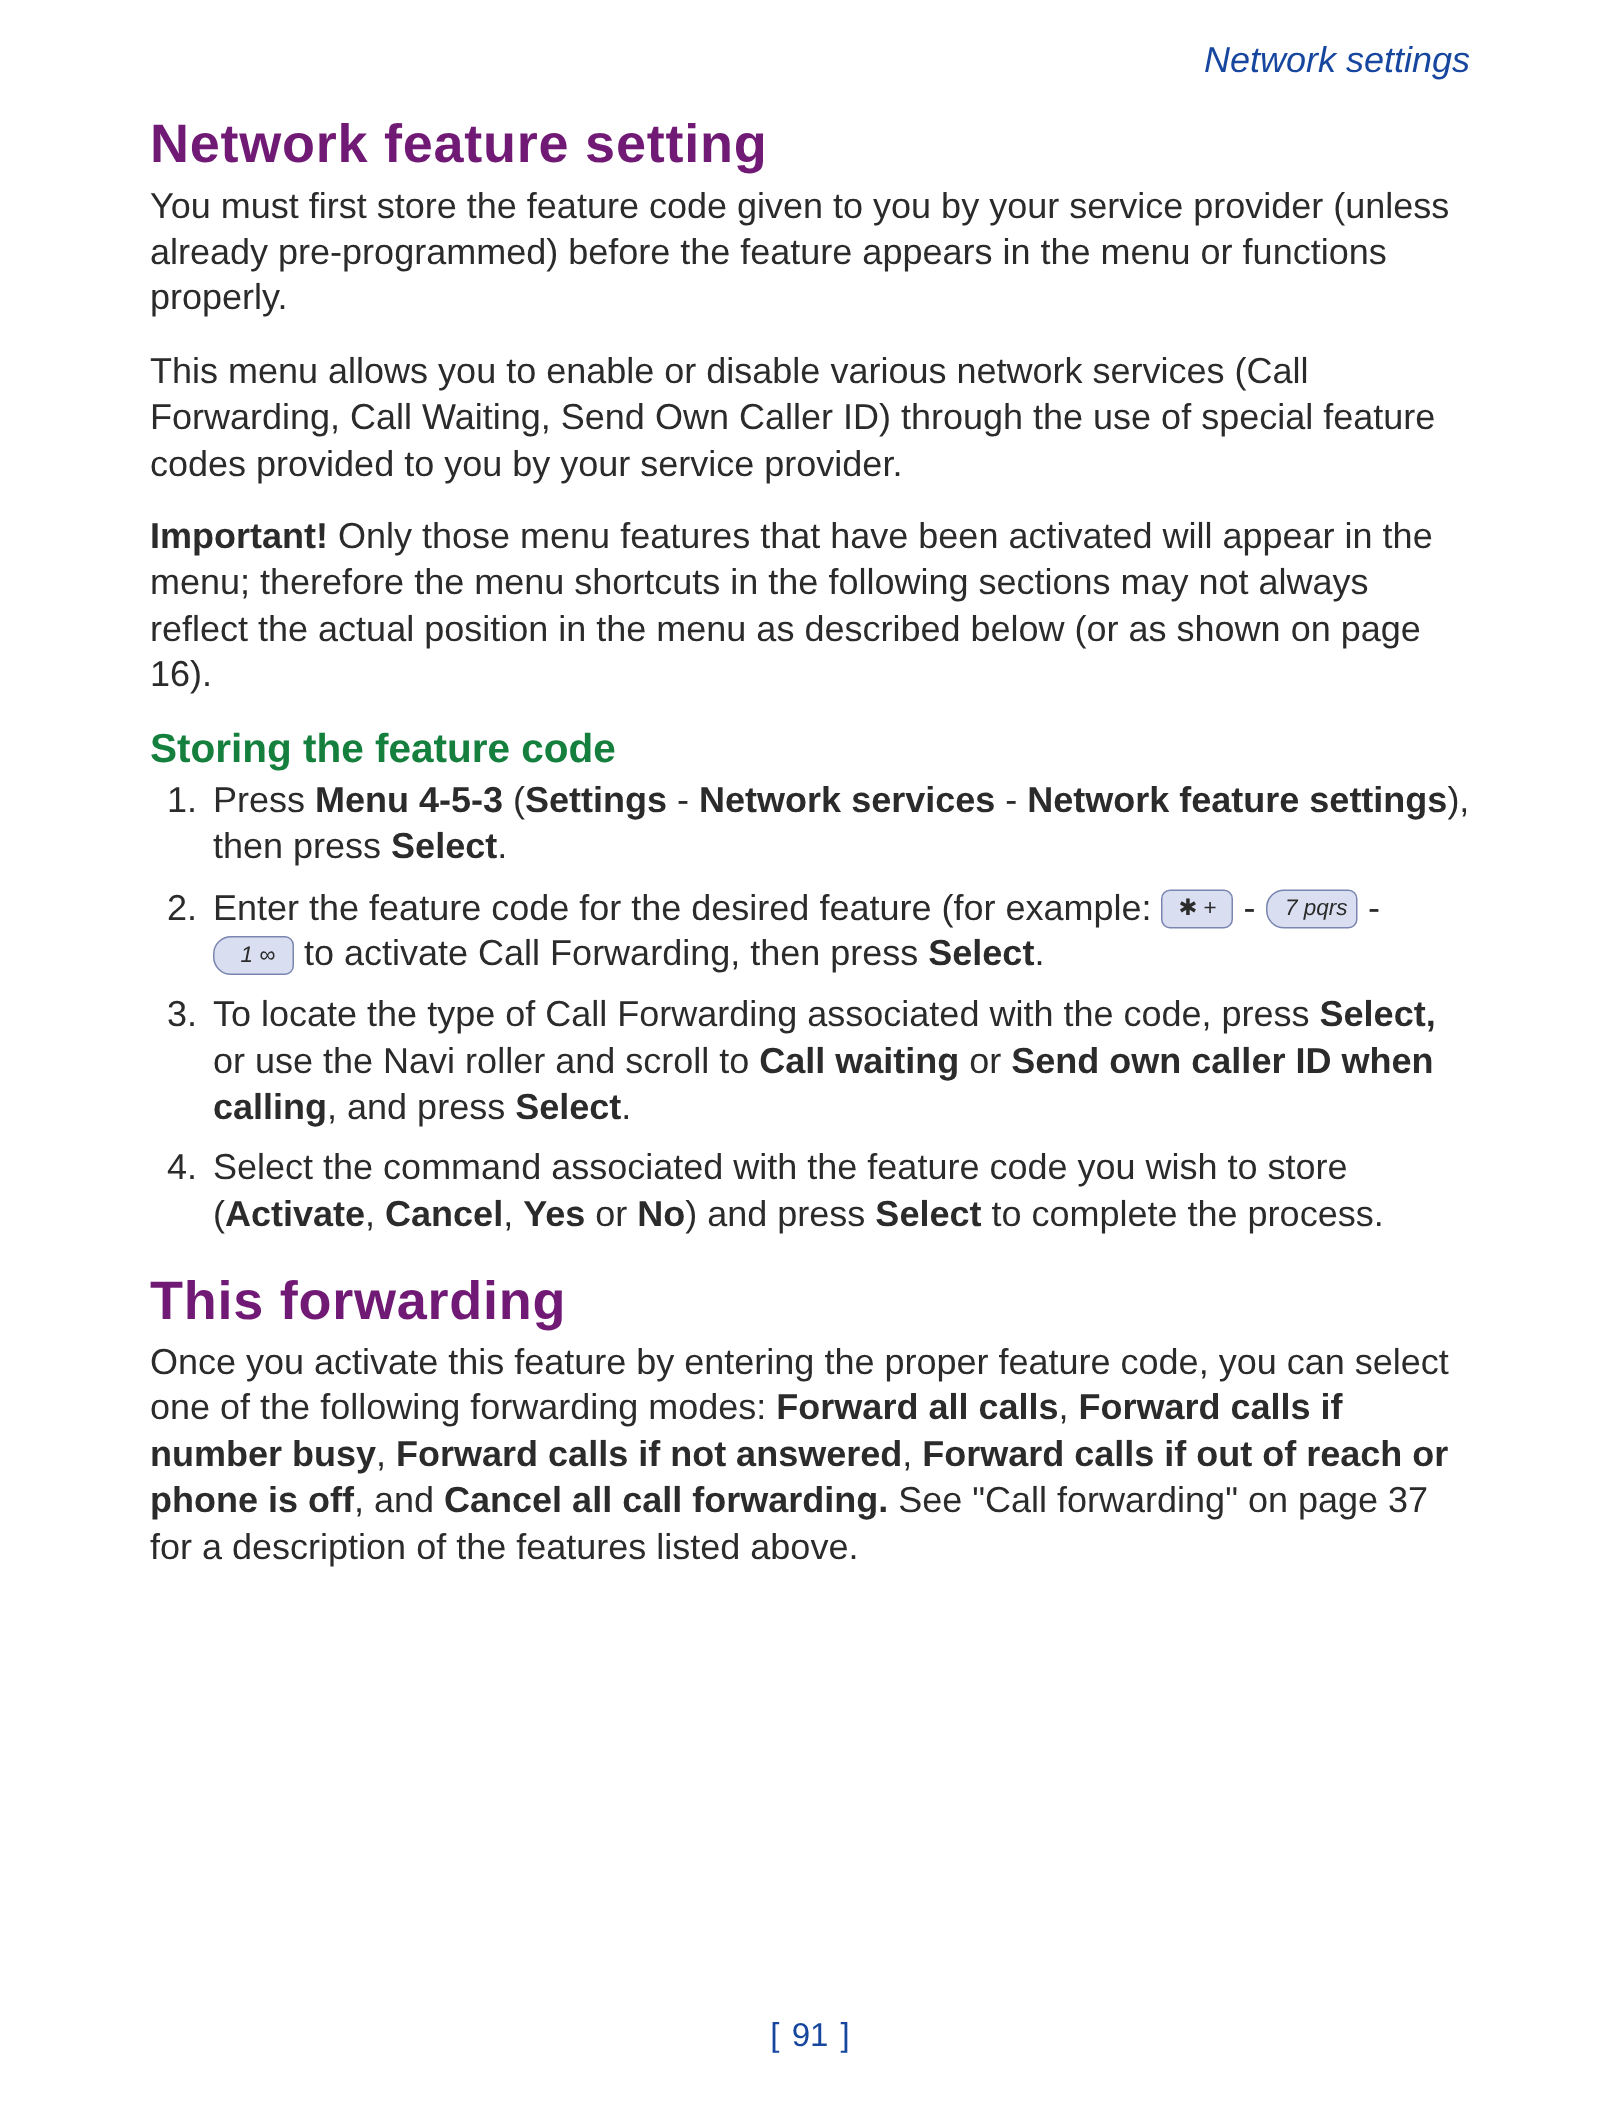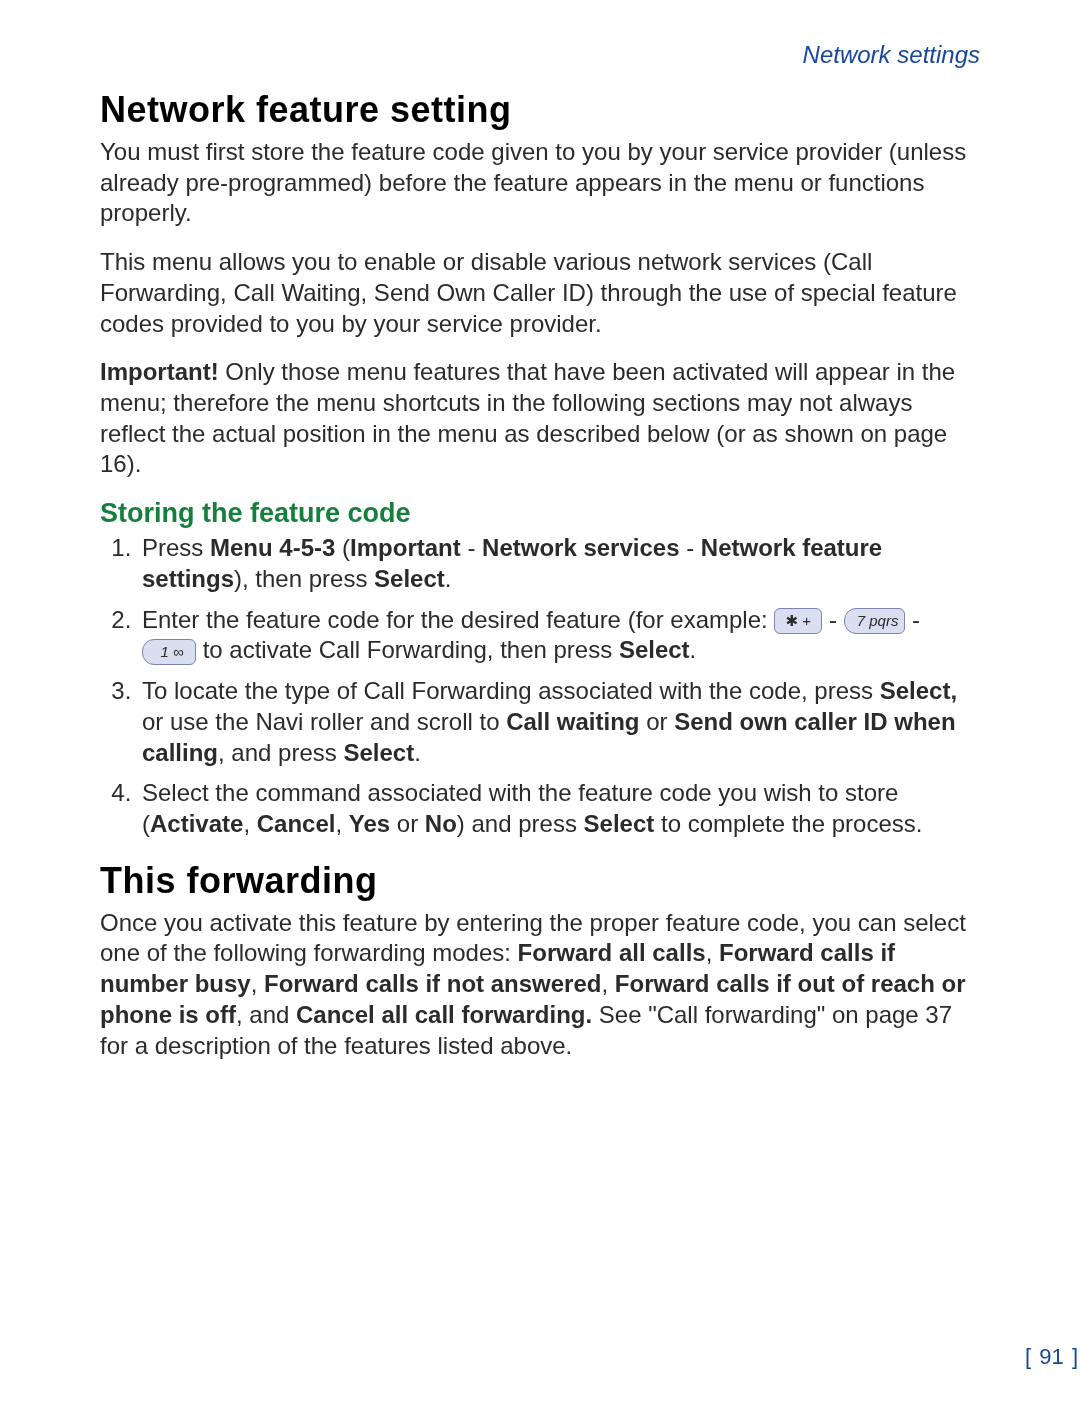--- a/index.html
+++ b/index.html
@@ -8,33 +8,33 @@
     background: #fff;
     width: 1080px;
     height: 1412px;
     font-family: "Segoe UI", "Helvetica Neue", Arial, sans-serif;
     color: #2b2b2b;
   }
   .page {
     box-sizing: border-box;
     width: 1080px;
     height: 1412px;
-    padding: 41px 100px 40px 100px;
+    padding: 27px 100px 40px 100px;
     position: relative;
   }
   .running-head {
     text-align: right;
     font-style: italic;
     color: #17469e;
     font-size: 24px;
     margin-bottom: 18px;
   }
   h1.section {
     font-weight: 700;
-    color: #000000;
+    color: #701a75;
     font-size: 36px;
     margin: 20px 0 6px 0;
     letter-spacing: 0.5px;
   }
   p.body {
     font-size: 24px;
     line-height: 1.28;
     margin: 6px 0 18px 0;
     letter-spacing: 0px;
   }
@@ -73,21 +73,21 @@
   .key.oval {
     border-radius: 12px 6px 6px 12px;
     padding-left: 12px;
     font-style: italic;
   }
   .pageno {
     position: absolute;
     bottom: 42px;
     left: 0;
     right: 0;
-    text-align: right;
+    text-align: center;
     font-size: 22px;
     color: #17469e;
   }
   .pageno .bracket { margin: 0 2px; }
   b { font-weight: 700; }
 </style>
 </head>
 <body>
 
 <div class="page">
@@ -101,21 +101,21 @@
   <p class="body">This menu allows you to enable or disable various network services (Call Forwarding, Call Waiting, Send Own Caller ID) through the use of special feature codes provided to you by your service provider.</p>
 
   <p class="body">
     <b>Important!</b><span>  Only those menu features that have been activated will appear in the menu; therefore the menu shortcuts in the following sections may not always reflect the actual position in the menu as described below (or as shown on page 16).</span>
   </p>
 
   <h2 class="sub">Storing the feature code</h2>
 
   <ol class="steps">
     <li>
-      <span>Press </span><b>Menu 4-5-3</b><span> (</span><b>Important</b><span> - </span><b>Network services</b><span> - </span><b>Network feature settings</b><span>), then press </span><b>Select</b><span>.</span>
+      <span>Press </span><b>Menu 4-5-3</b><span> (</span><b>Settings</b><span> - </span><b>Network services</b><span> - </span><b>Network feature settings</b><span>), then press </span><b>Select</b><span>.</span>
     </li>
     <li>
       <span>Enter the feature code for the desired feature (for example: </span>
       <span class="key">✱ +</span>
       <span>  - </span>
       <span class="key oval">7 pqrs</span>
       <span>  - </span>
       <span class="key oval">1 ∞</span>
       <span> to activate Call Forwarding, then press </span><b>Select</b><span>.</span>
     </li>

